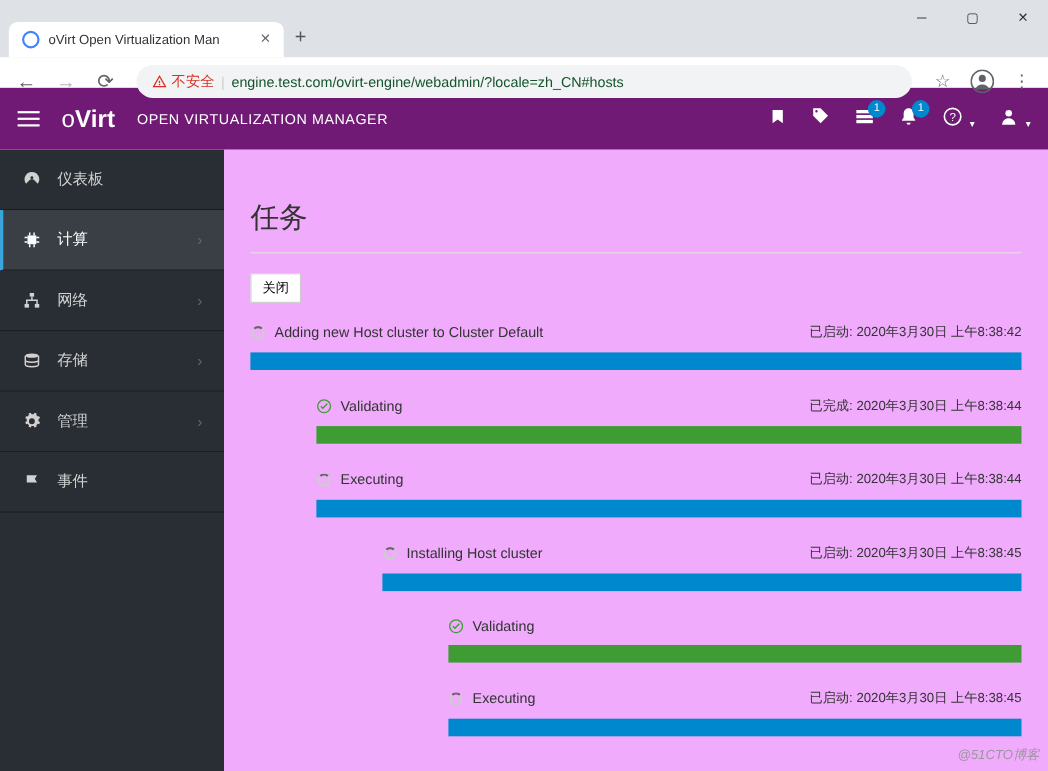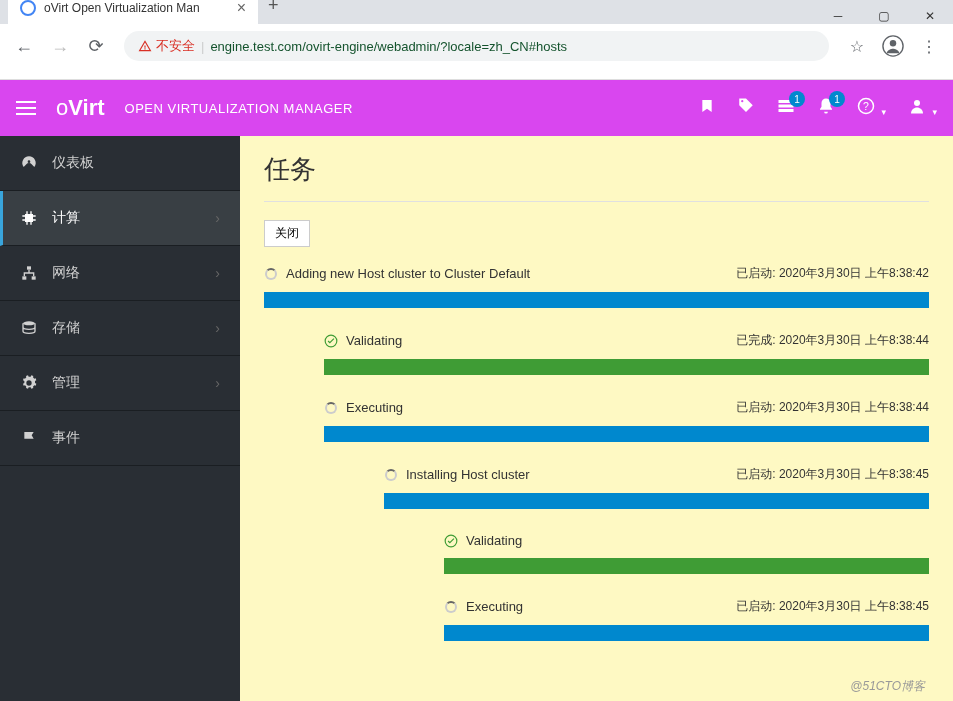--- a/index.html
+++ b/index.html
@@ -1,86 +1,86 @@
 <!DOCTYPE html>
 <html><head>
   <meta charset="utf-8">
   <style>
     * { margin: 0; padding: 0; box-sizing: border-box; font-family: Arial, "Microsoft YaHei", sans-serif; }
     body { width: 953px; height: 701px; overflow: hidden; background: #fff; }
 
     
     .browser-chrome { height: 80px; background: #fff; border-bottom: 1px solid #ddd; }
-    .tab-bar { height: 24px; display: flex; align-items: flex-end; padding-left: 8px; background: #dee1e6; }
+    .tab-bar { height: 52px; display: flex; align-items: flex-end; padding-left: 8px; background: #dee1e6; }
     .tab { display: flex; align-items: center; gap: 8px; background: #fff; padding: 8px 12px; border-radius: 8px 8px 0 0; font-size: 12px; color: #333; width: 250px; }
     .tab-favicon { width: 16px; height: 16px; border: 2px solid #4285f4; border-radius: 50%; }
     .tab-title { flex: 1; white-space: nowrap; overflow: hidden; text-overflow: ellipsis; }
     .tab-close { color: #666; cursor: pointer; font-size: 16px; line-height: 1; }
     .new-tab { padding: 8px 10px; font-size: 18px; color: #555; cursor: pointer; }
     .window-controls { position: absolute; top: 0; right: 0; display: flex; }
     .win-btn { width: 46px; height: 32px; display: flex; align-items: center; justify-content: center; color: #333; font-size: 12px; cursor: pointer; }
 
     .addr-bar { height: 44px; display: flex; align-items: center; padding: 0 8px; gap: 4px; }
     .nav-btn { width: 32px; height: 32px; display: flex; align-items: center; justify-content: center; color: #5f6368; border-radius: 50%; cursor: pointer; font-size: 18px; }
     .nav-btn.disabled { color: #bbb; }
     .url-box { flex: 1; display: flex; align-items: center; background: #f1f3f4; border-radius: 16px; padding: 6px 14px; margin: 15px 8px; font-size: 13px; color: #5f6368; gap: 6px; }
     .url-text { color: #14532d; }
     .warn { color: #d93025; display: flex; align-items: center; gap: 4px; font-size: 13px; }
     .warn svg { fill: #d93025; }
     .star-btn, .user-btn, .menu-btn { width: 32px; height: 32px; display: flex; align-items: center; justify-content: center; color: #5f6368; cursor: pointer; }
     .user-btn svg { fill: #5f6368; }
 
     
-    .app-header { height: 56px; background: #d946ef; display: flex; align-items: center; padding: 0 16px; color: #fff; gap: 20px; }
+    .app-header { height: 56px; background: #701a75; display: flex; align-items: center; padding: 0 16px; color: #fff; gap: 20px; }
     .hamburger { cursor: pointer; }
     .hamburger div { width: 20px; height: 2px; background: #fff; margin: 4px 0; }
     .logo-text { font-size: 22px; }
     .logo-text .o { font-weight: 300; }
     .logo-text .v { font-weight: 600; }
     .app-subtitle { font-size: 13px; letter-spacing: 0.5px; font-weight: 500; }
     .header-right { margin-left: auto; display: flex; gap: 22px; align-items: center; }
     .header-icon { position: relative; cursor: pointer; color: #fff; }
     .header-icon svg { fill: #fff; }
     .badge { position: absolute; top: -6px; right: -10px; background: #0088ce; color: #fff; font-size: 10px; border-radius: 50%; width: 16px; height: 16px; display: flex; align-items: center; justify-content: center; }
 
     
     .app-body { display: flex; height: calc(701px - 80px - 56px); }
 
     
-    .sidebar { width: 240px; background: #292e34; color: #d1d1d1; }
+    .sidebar { width: 204px; background: #292e34; color: #d1d1d1; }
     .side-item { display: flex; align-items: center; padding: 18px 20px; font-size: 14px; cursor: pointer; gap: 14px; border-bottom: 1px solid #1a1e22; }
     .side-item.active { background: #393f44; color: #fff; border-left: 3px solid #39a5dc; padding-left: 17px; }
     .side-item .label { flex: 1; }
     .side-chevron { color: #666; }
     .side-icon { width: 18px; display: flex; justify-content: center; }
     .side-icon svg { fill: #d1d1d1; }
     .side-item.active .side-icon svg { fill: #fff; }
 
     
-    .main { flex: 1; padding: 16px 24px; overflow-y: auto; background: #fef9c3; }
+    .main { flex: 1; padding: 44px 24px; overflow-y: auto; background: #f0abfc; }
     .page-title { font-size: 26px; font-weight: 300; color: #333; margin-bottom: 14px; }
     .divider { border-bottom: 1px solid #e0e0e0; margin-bottom: 18px; }
     .close-row { display: flex; margin-bottom: 12px; }
     .close-btn { border: 1px solid #ccc; background: #fff; padding: 4px 10px; font-size: 12px; cursor: pointer; }
 
     .task-row { margin-bottom: 4px; }
     .task-head { display: flex; align-items: center; padding: 6px 0; font-size: 13px; gap: 8px; }
     .task-status-icon { width: 14px; height: 14px; display: flex; align-items: center; justify-content: center; }
     .spinner { width: 12px; height: 12px; border: 2px solid #ccc; border-top-color: #666; border-radius: 50%; }
     .task-name { flex: 1; color: #333; }
     .task-time { color: #333; font-size: 12px; }
     .progress { height: 16px; margin-top: 4px; margin-bottom: 18px; }
     .progress.blue { background: #0088ce; }
     .progress.green { background: #3f9c35; }
 
     .indent-1 { margin-left: 60px; }
     .indent-2 { margin-left: 120px; }
     .indent-3 { margin-left: 180px; }
 
-    .watermark { position: absolute; bottom: 6px; right: 28px; color: #999; font-size: 12px; font-style: italic; }
+    .watermark { position: absolute; bottom: 6px; right: 8px; color: #999; font-size: 12px; font-style: italic; }
   </style>
 </head>
 <body>
 
 <div class="browser-chrome">
   <div class="window-controls">
     <div class="win-btn">─</div>
     <div class="win-btn">▢</div>
     <div class="win-btn">✕</div>
   </div>

